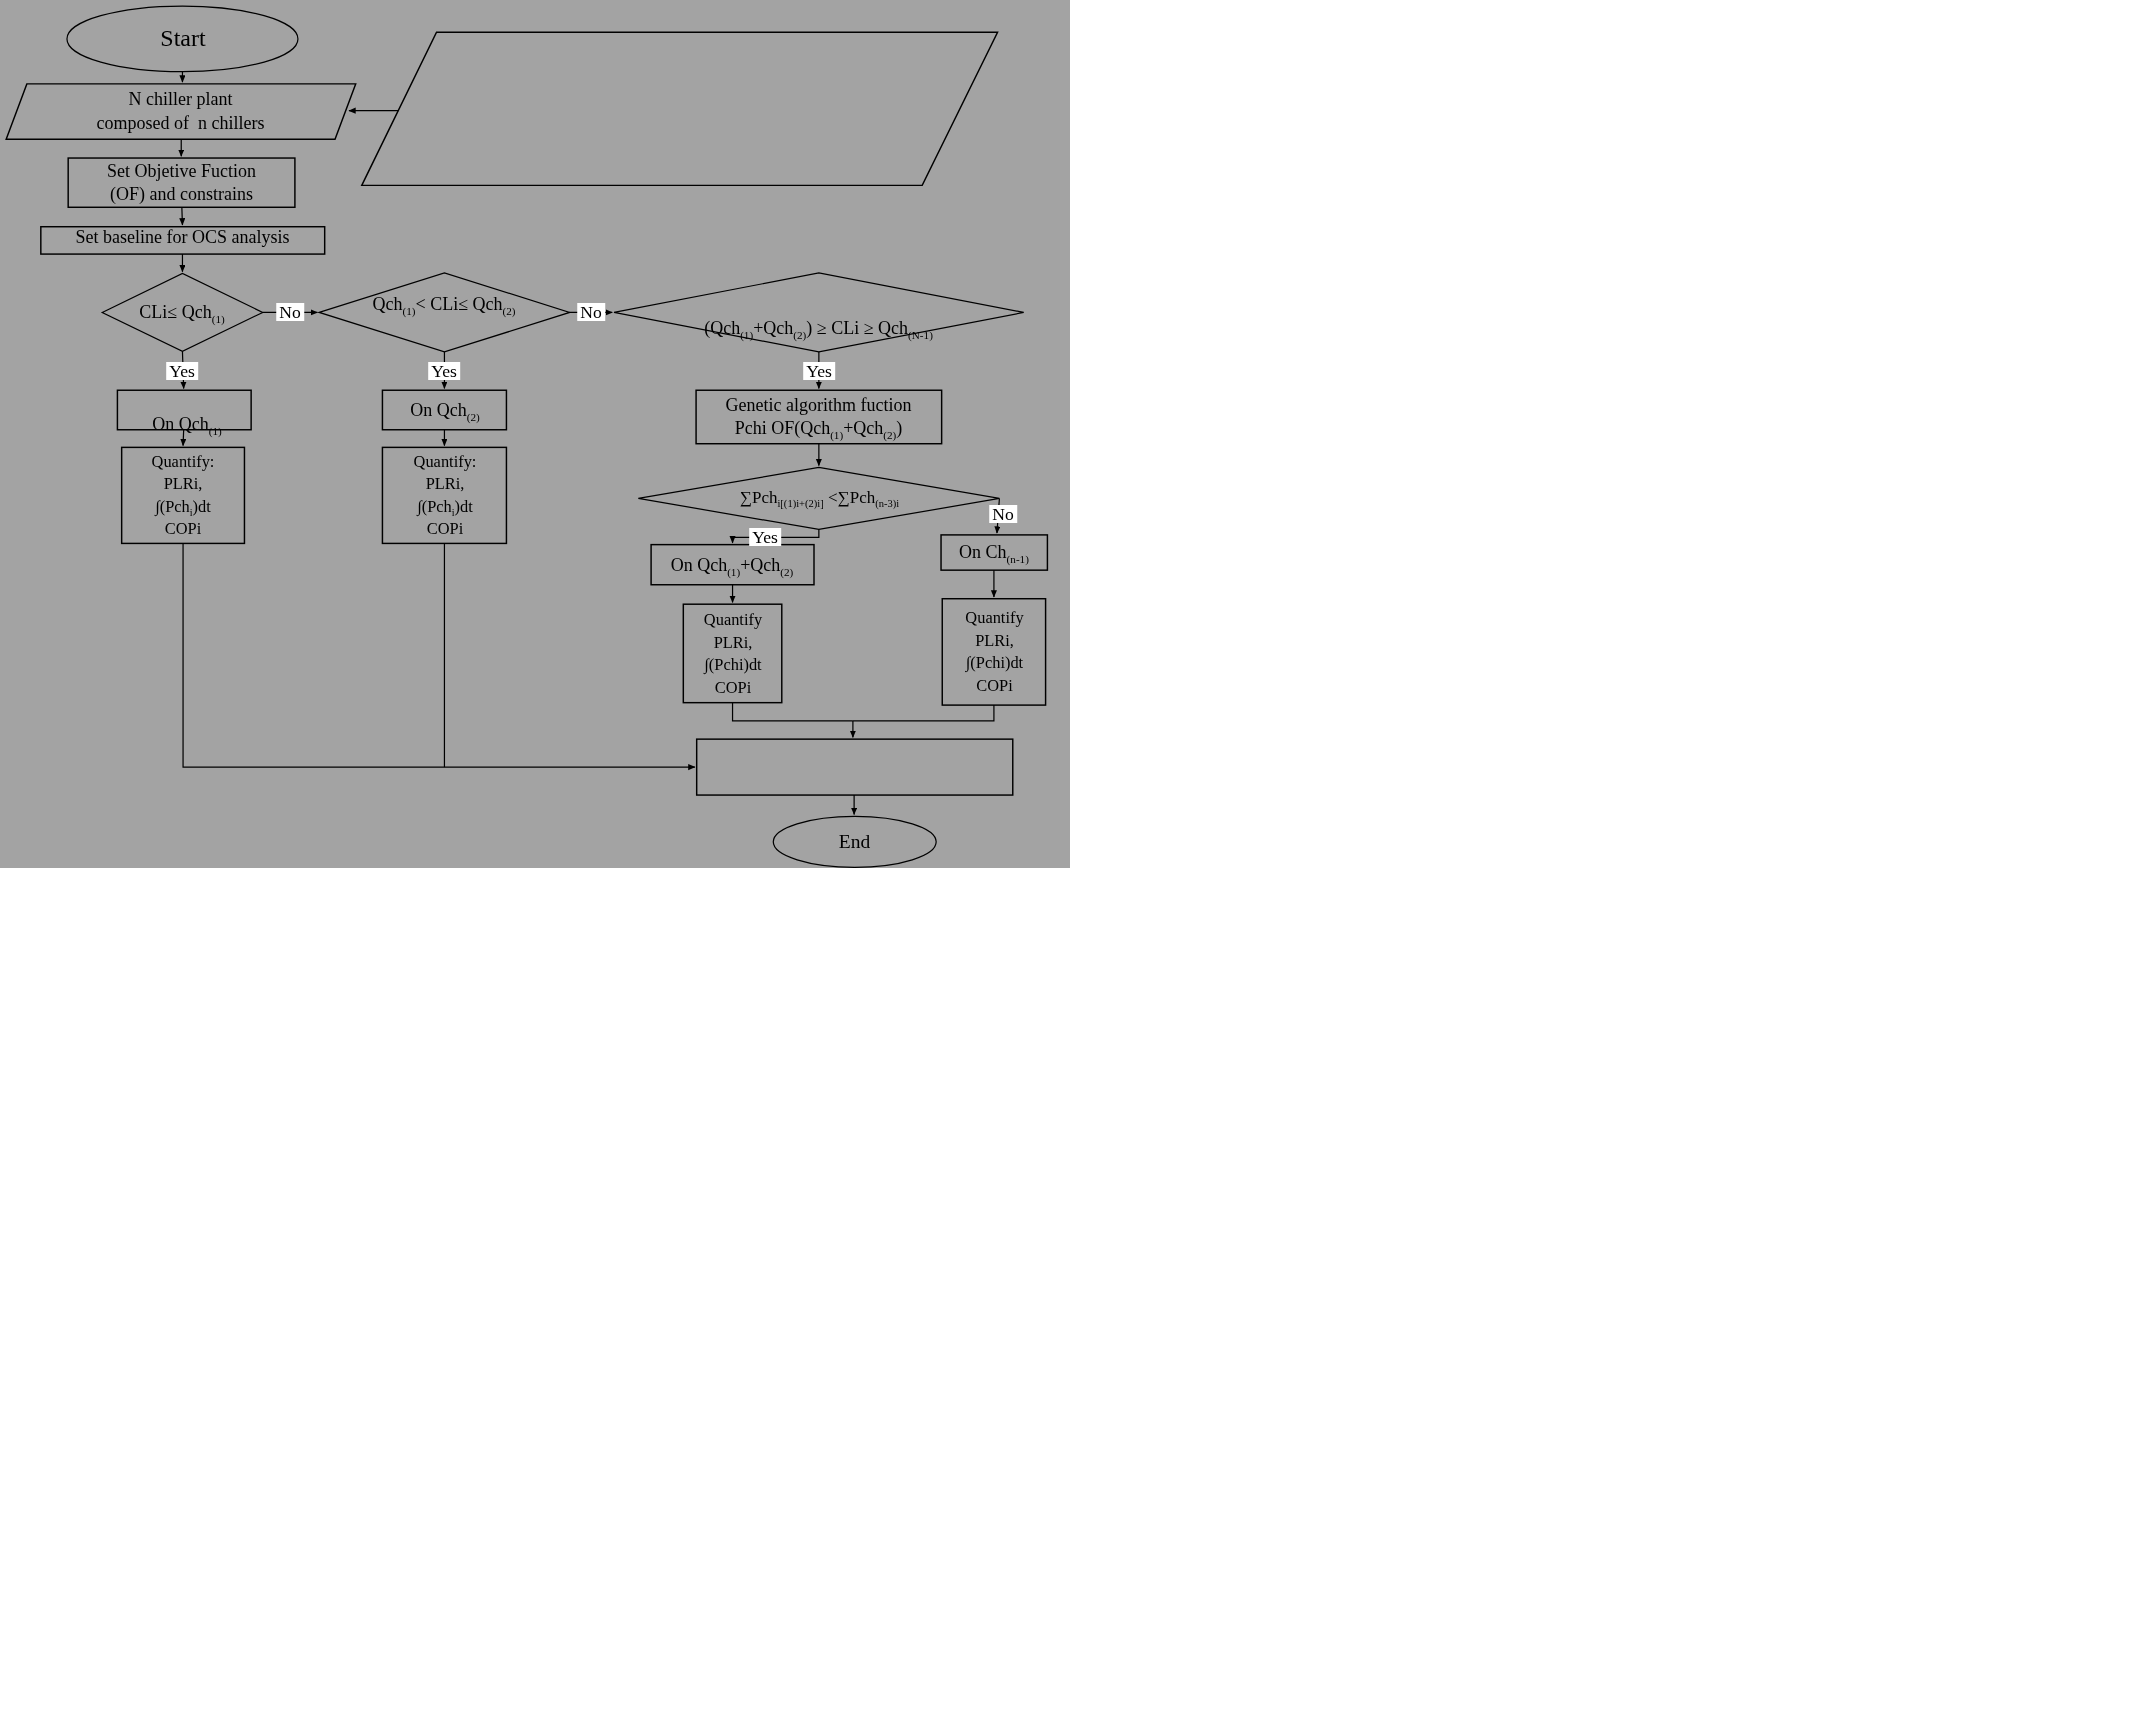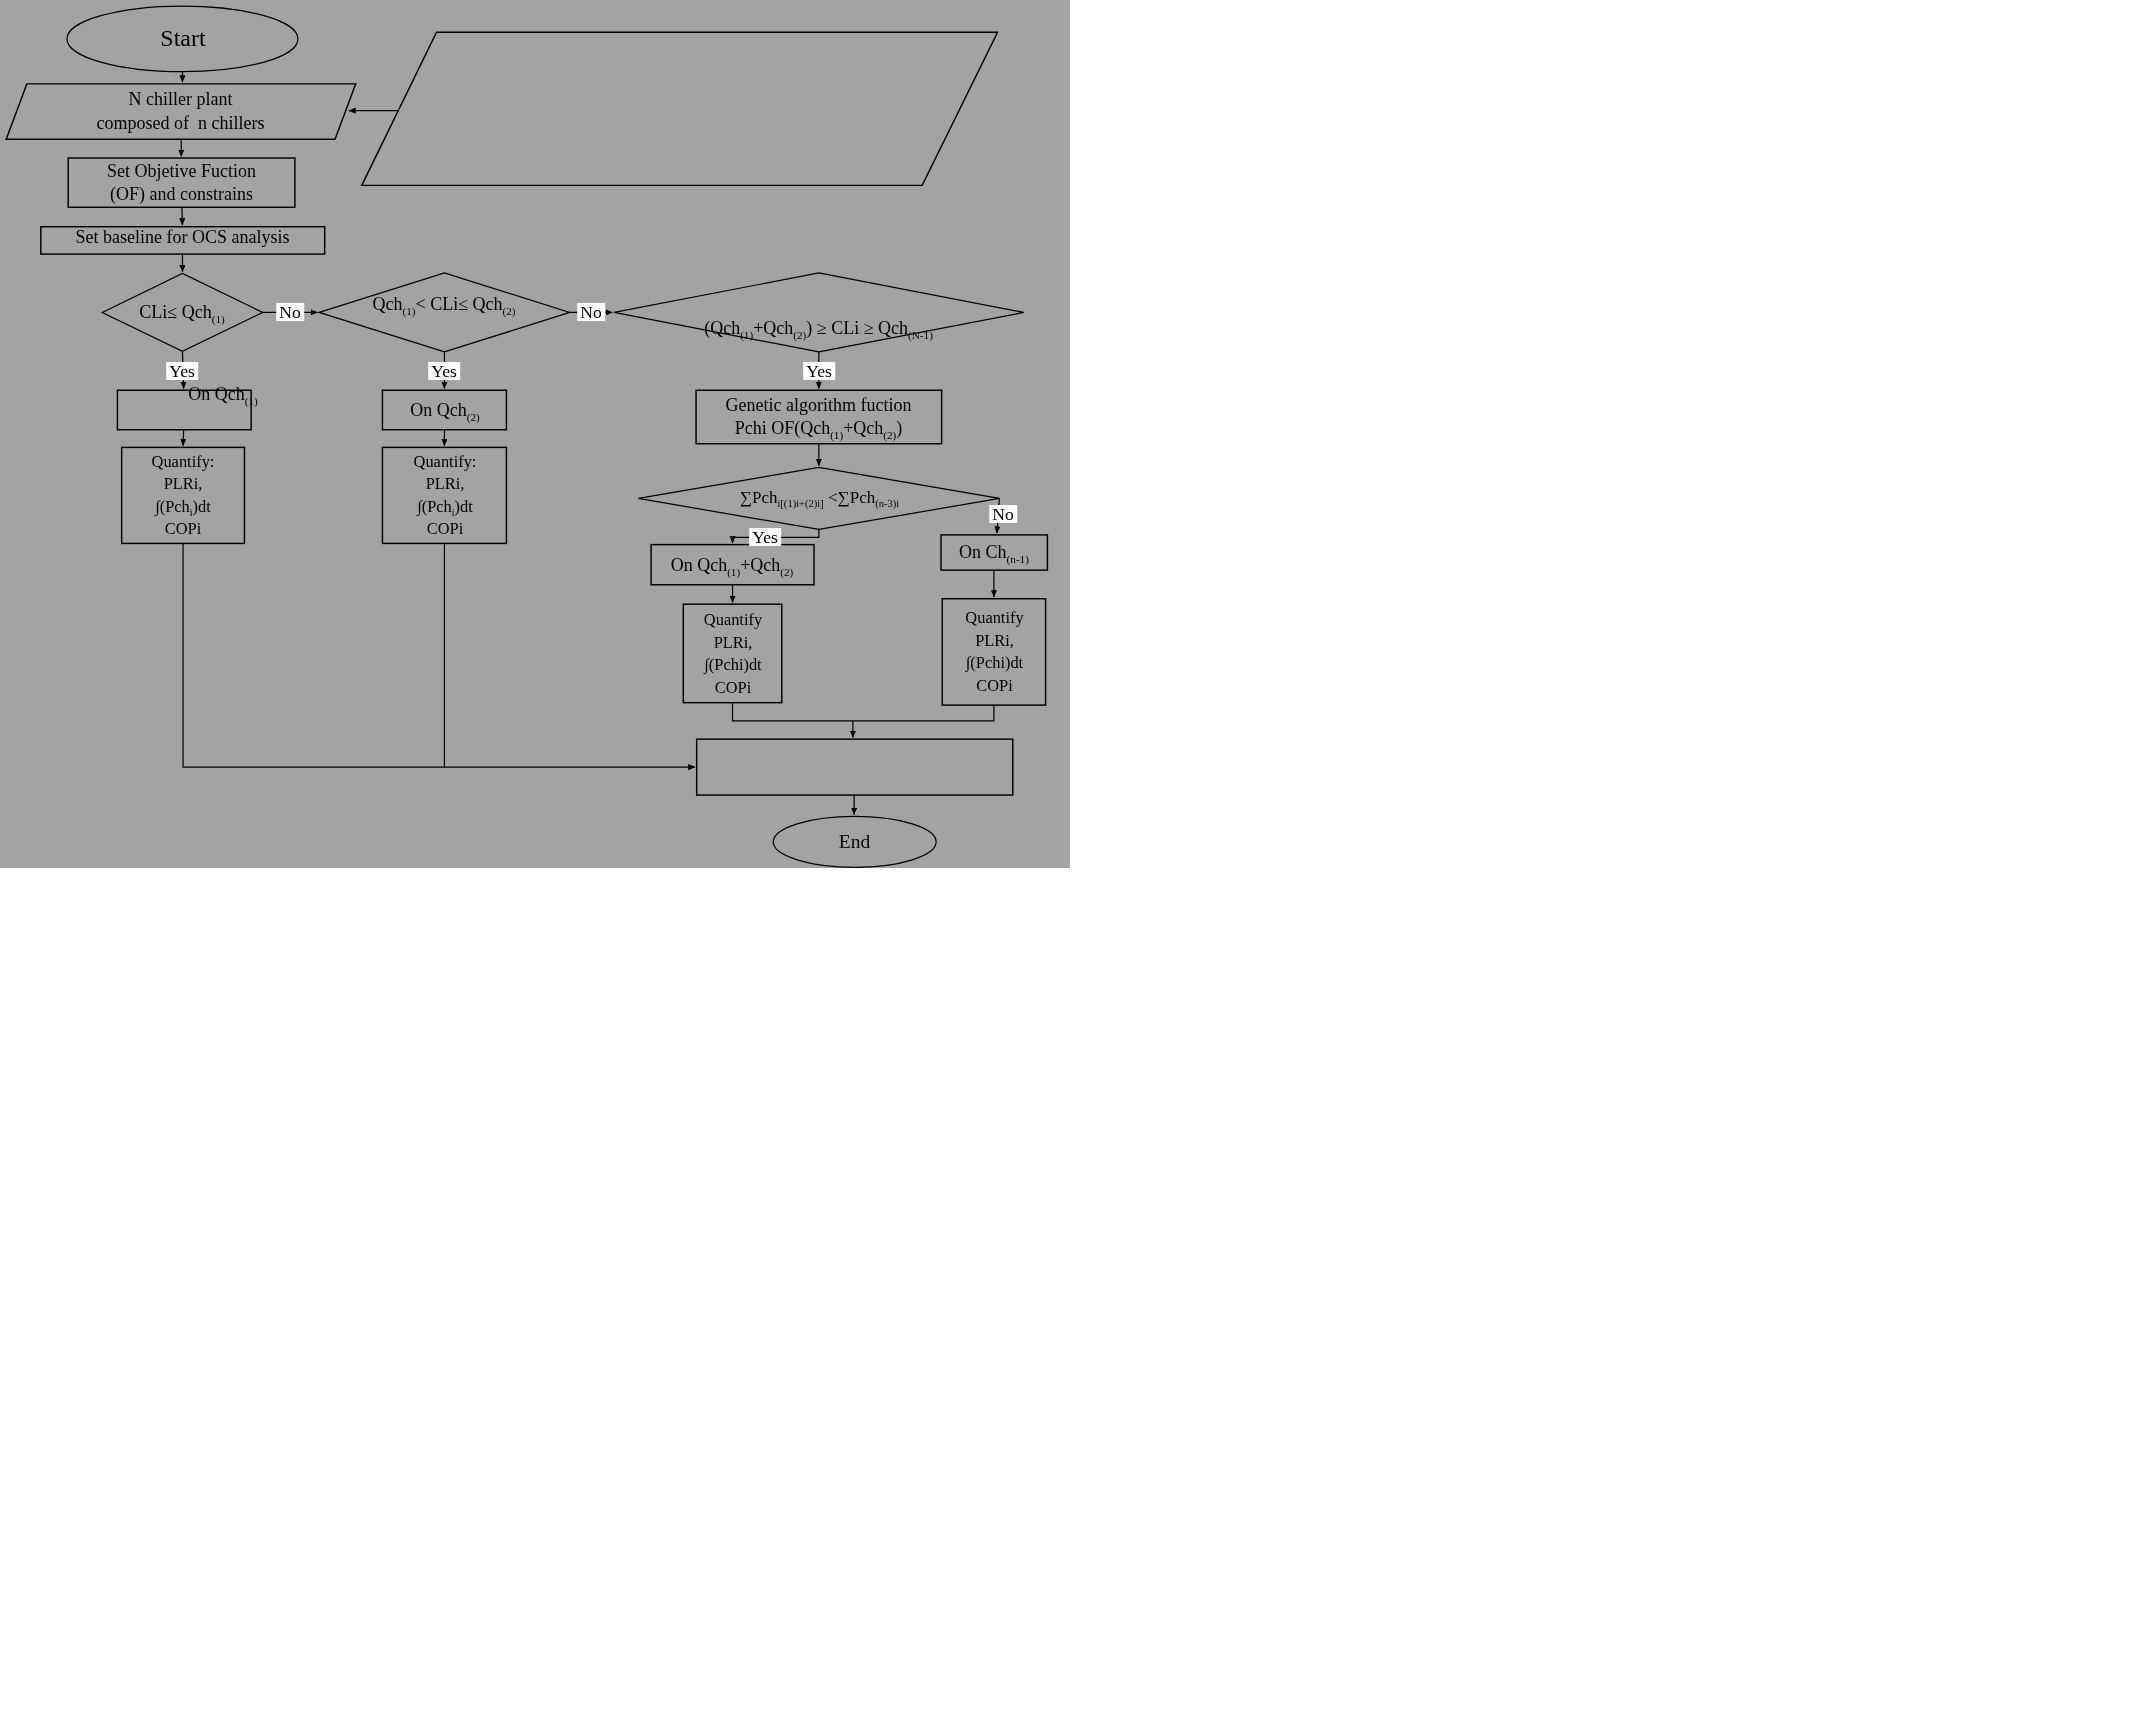--- a/index.html
+++ b/index.html
@@ -97,21 +97,21 @@
   </div>
 
   <div class="lbl" style="left:320px;top:292px;width:248px;height:24px;">
     <div class="row"><span>Qch</span><sub>(1)</sub><span>&lt; CLi≤ Qch</span><sub>(2)</sub></div>
   </div>
 
   <div class="lbl" style="left:615px;top:316px;width:407px;height:24px;">
     <div class="row"><span>(Qch</span><sub>(1)</sub><span>+Qch</span><sub>(2)</sub><span>) ≥ CLi ≥ Qch</span><sub>(N-1)</sub></div>
   </div>
 
-  <div class="lbl" style="left:119px;top:382px;width:136px;height:24px;padding-left:36px;">
+  <div class="lbl" style="left:119px;top:412px;width:136px;height:24px;">
     <div class="row"><span>On Qch</span><sub>(1)</sub></div>
   </div>
 
   <div class="lbl" style="left:384px;top:398px;width:122px;height:24px;">
     <div class="row"><span>On Qch</span><sub>(2)</sub></div>
   </div>
 
   <div class="lbl" style="left:697px;top:394px;width:243px;height:46px;line-height:23px;">
     <div class="row">Genetic algorithm fuction</div>
     <div class="row"><span>Pchi OF(Qch</span><sub>(1)</sub><span>+Qch</span><sub>(2)</sub><span>)</span></div>

